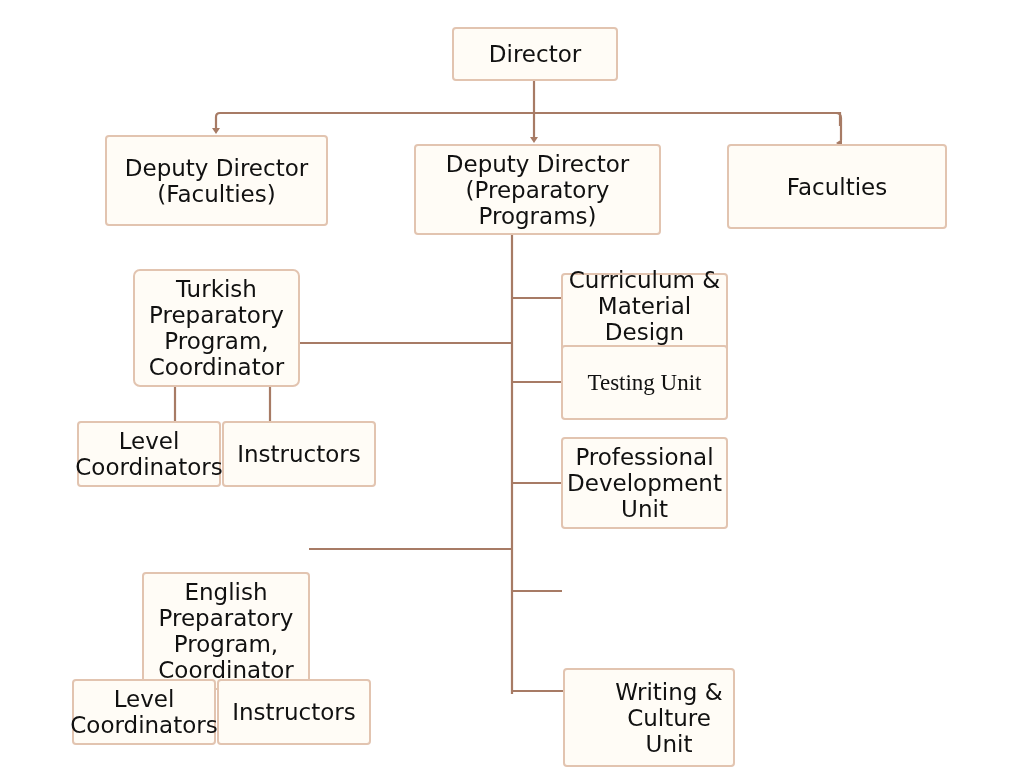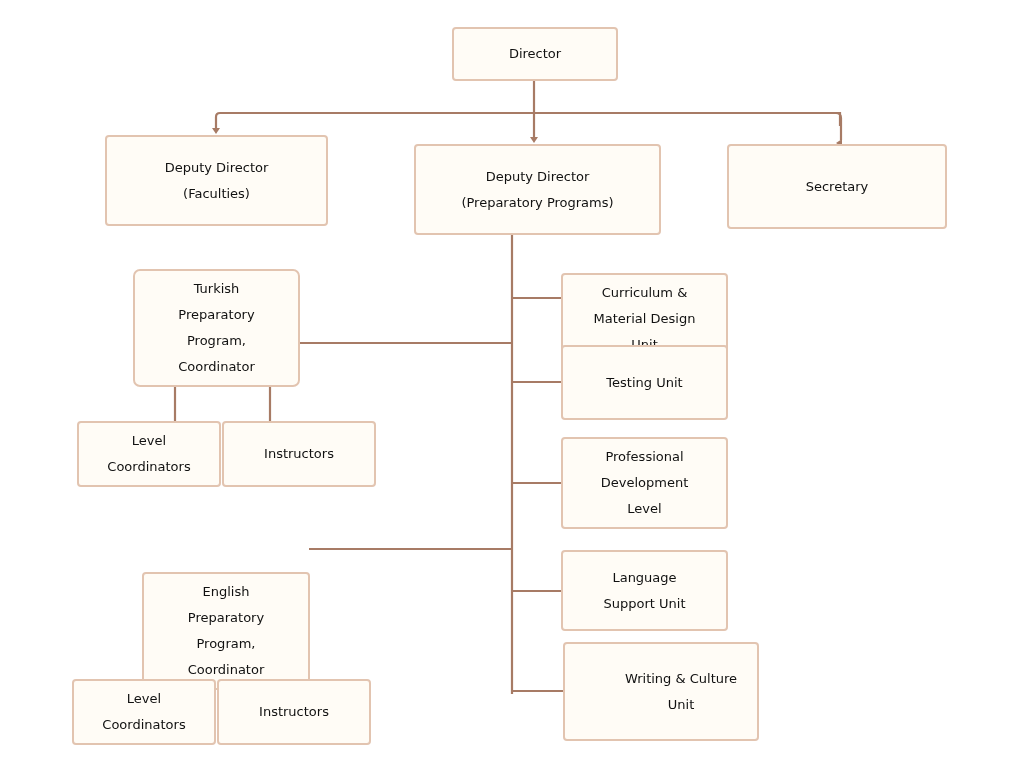--- a/index.html
+++ b/index.html
@@ -3,21 +3,21 @@
   <meta charset="utf-8">
   <style>
     html, body { margin: 0; padding: 0; background: #ffffff; }
     body { width: 1024px; height: 768px; position: relative; overflow: hidden;
            font-family: "DejaVu Sans", sans-serif; }
     #chart { position: absolute; left: 0; top: 0; width: 1024px; height: 768px; }
     .node {
       position: absolute; box-sizing: border-box;
       background: #fffcf6; border: 2px solid #e2c4b0; border-radius: 4px;
       display: flex; align-items: center; justify-content: center; text-align: center;
-      color: #111111; font-size: 13px; line-height: 26px; white-space: pre-line;
+      color: #111111; font-size: 23px; line-height: 26px; white-space: pre-line;
     }
     .ln { stroke: #a77b65; stroke-width: 2.2; fill: none; }
     .ah { fill: #a77b65; }
   </style>
 </head>
 <body>
 
 <div id="chart">
   <svg width="1024" height="768" style="position:absolute;left:0;top:0;">
 
@@ -44,42 +44,40 @@
 
     <path class="ln" d="M170 645 V680"></path>
     <path class="ln" d="M265 645 V680"></path>
   </svg>
 
   <div class="node" style="left:452px;top:27px;width:166px;height:54px;">Director</div>
   <div class="node" style="left:105px;top:135px;width:223px;height:91px;">Deputy Director
 (Faculties)</div>
   <div class="node" style="left:414px;top:144px;width:247px;height:91px;">Deputy Director
 (Preparatory Programs)</div>
-  <div class="node" style="left:727px;top:144px;width:220px;height:85px;">Secretary</div>
+  <div class="node" style="left:727px;top:144px;width:220px;height:85px;">Faculties</div>
 
   <div class="node" style="left:133px;top:269px;width:167px;height:118px;border-radius:7px;">Turkish
 Preparatory
 Program,
 Coordinator</div>
   <div class="node" style="left:77px;top:421px;width:144px;height:66px;">Level
 Coordinators</div>
   <div class="node" style="left:222px;top:421px;width:154px;height:66px;">Instructors</div>
 
   <div class="node" style="left:142px;top:528px;width:168px;height:118px;margin-top:44px;">English
 Preparatory
 Program,
 Coordinator</div>
   <div class="node" style="left:72px;top:679px;width:144px;height:66px;">Level
 Coordinators</div>
   <div class="node" style="left:217px;top:679px;width:154px;height:66px;">Instructors</div>
 
   <div class="node" style="left:561px;top:253px;width:167px;height:92px;margin-top:20px;">Curriculum &amp;
 Material Design
 Unit</div>
-  <div class="node" style="left:561px;top:345px;width:167px;height:75px;">Testing Unit</div>
+  <div class="node" style="left:561px;top:345px;width:167px;height:75px;font-family:Liberation Serif, serif;">Testing Unit</div>
   <div class="node" style="left:561px;top:437px;width:167px;height:92px;">Professional
 Development
-Level</div>
-  <div class="node" style="left:561px;top:550px;width:167px;height:81px;">Language
-Support Unit</div>
-  <div class="node" style="left:563px;top:642px;width:196px;height:99px;padding-left:40px;">Writing &amp; Culture
+Unit</div>
+  <div class="node" style="left:563px;top:668px;width:172px;height:99px;padding-left:40px;">Writing &amp; Culture
 Unit</div>
 </div>
 
 </body></html>

